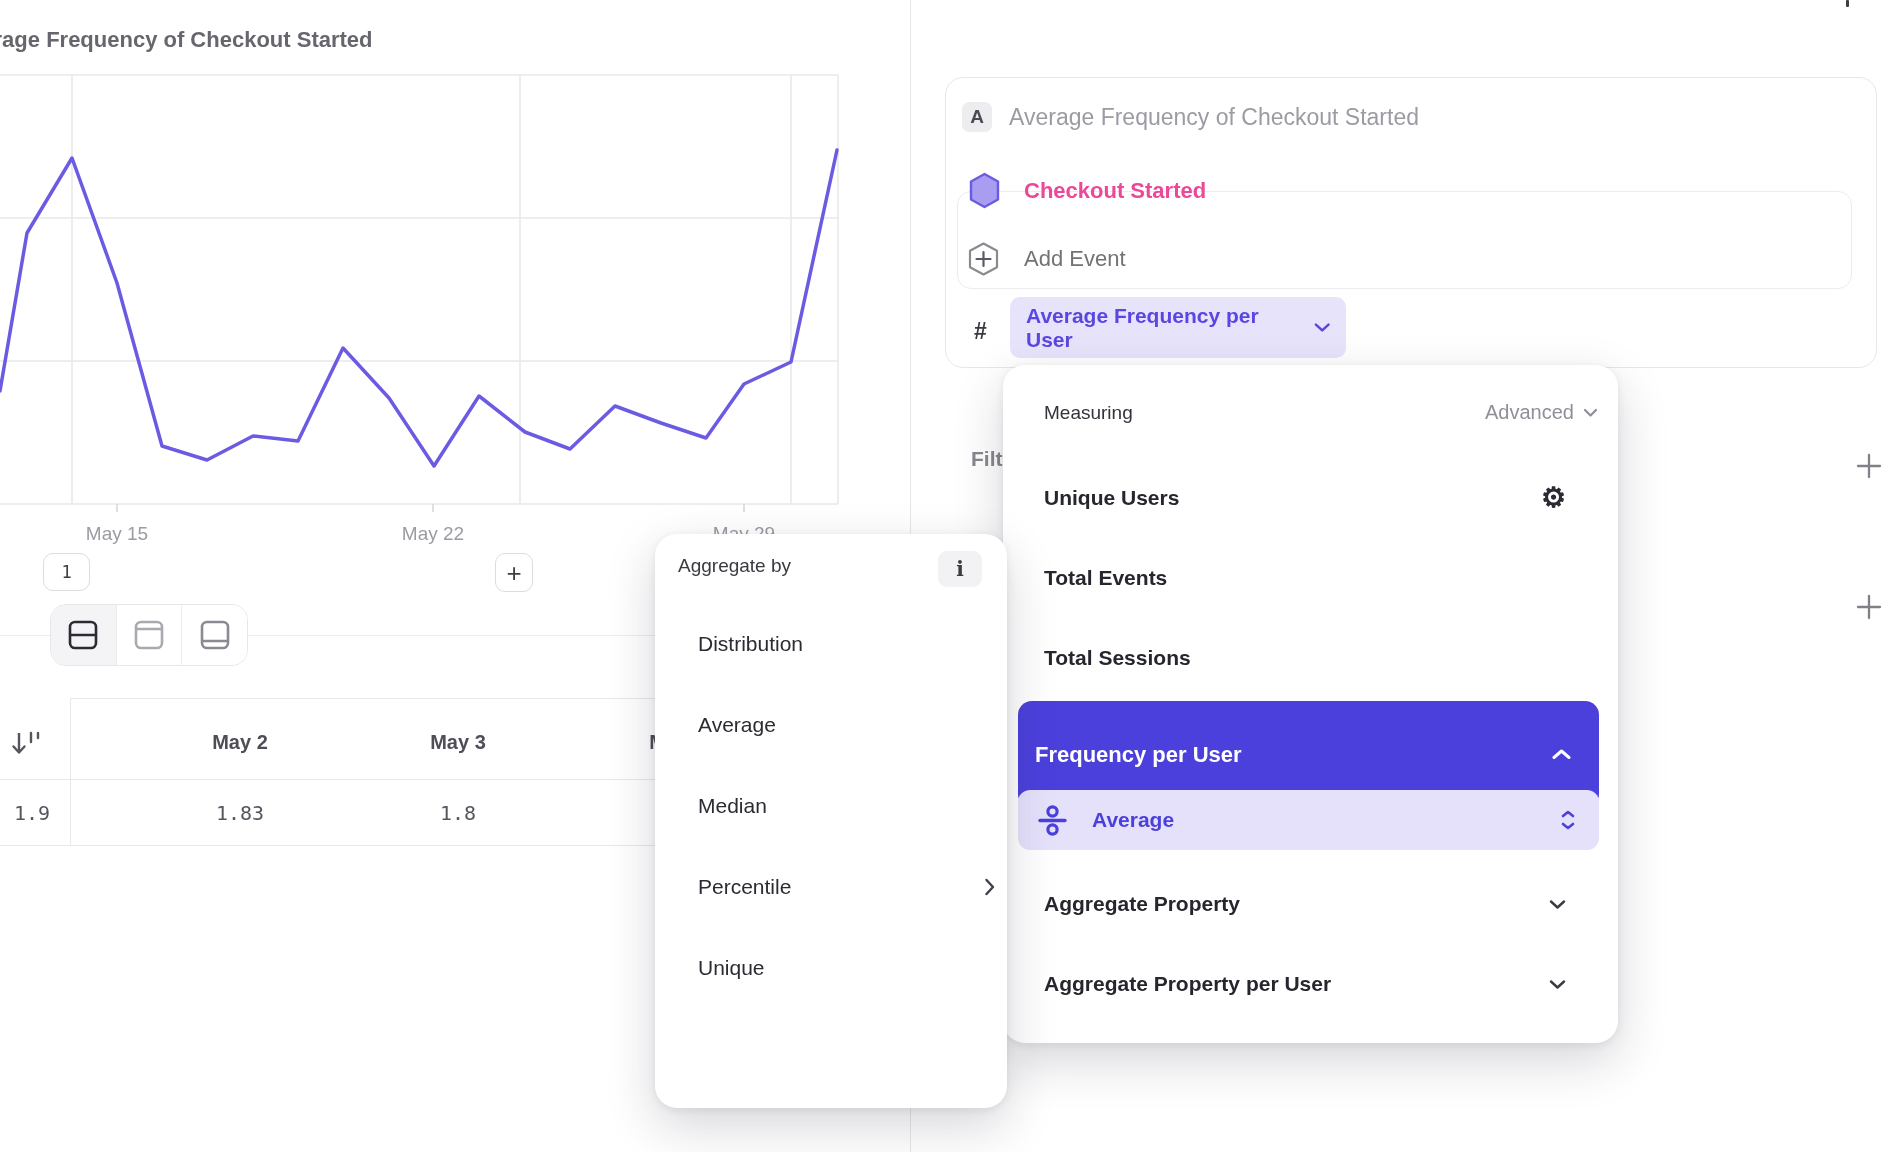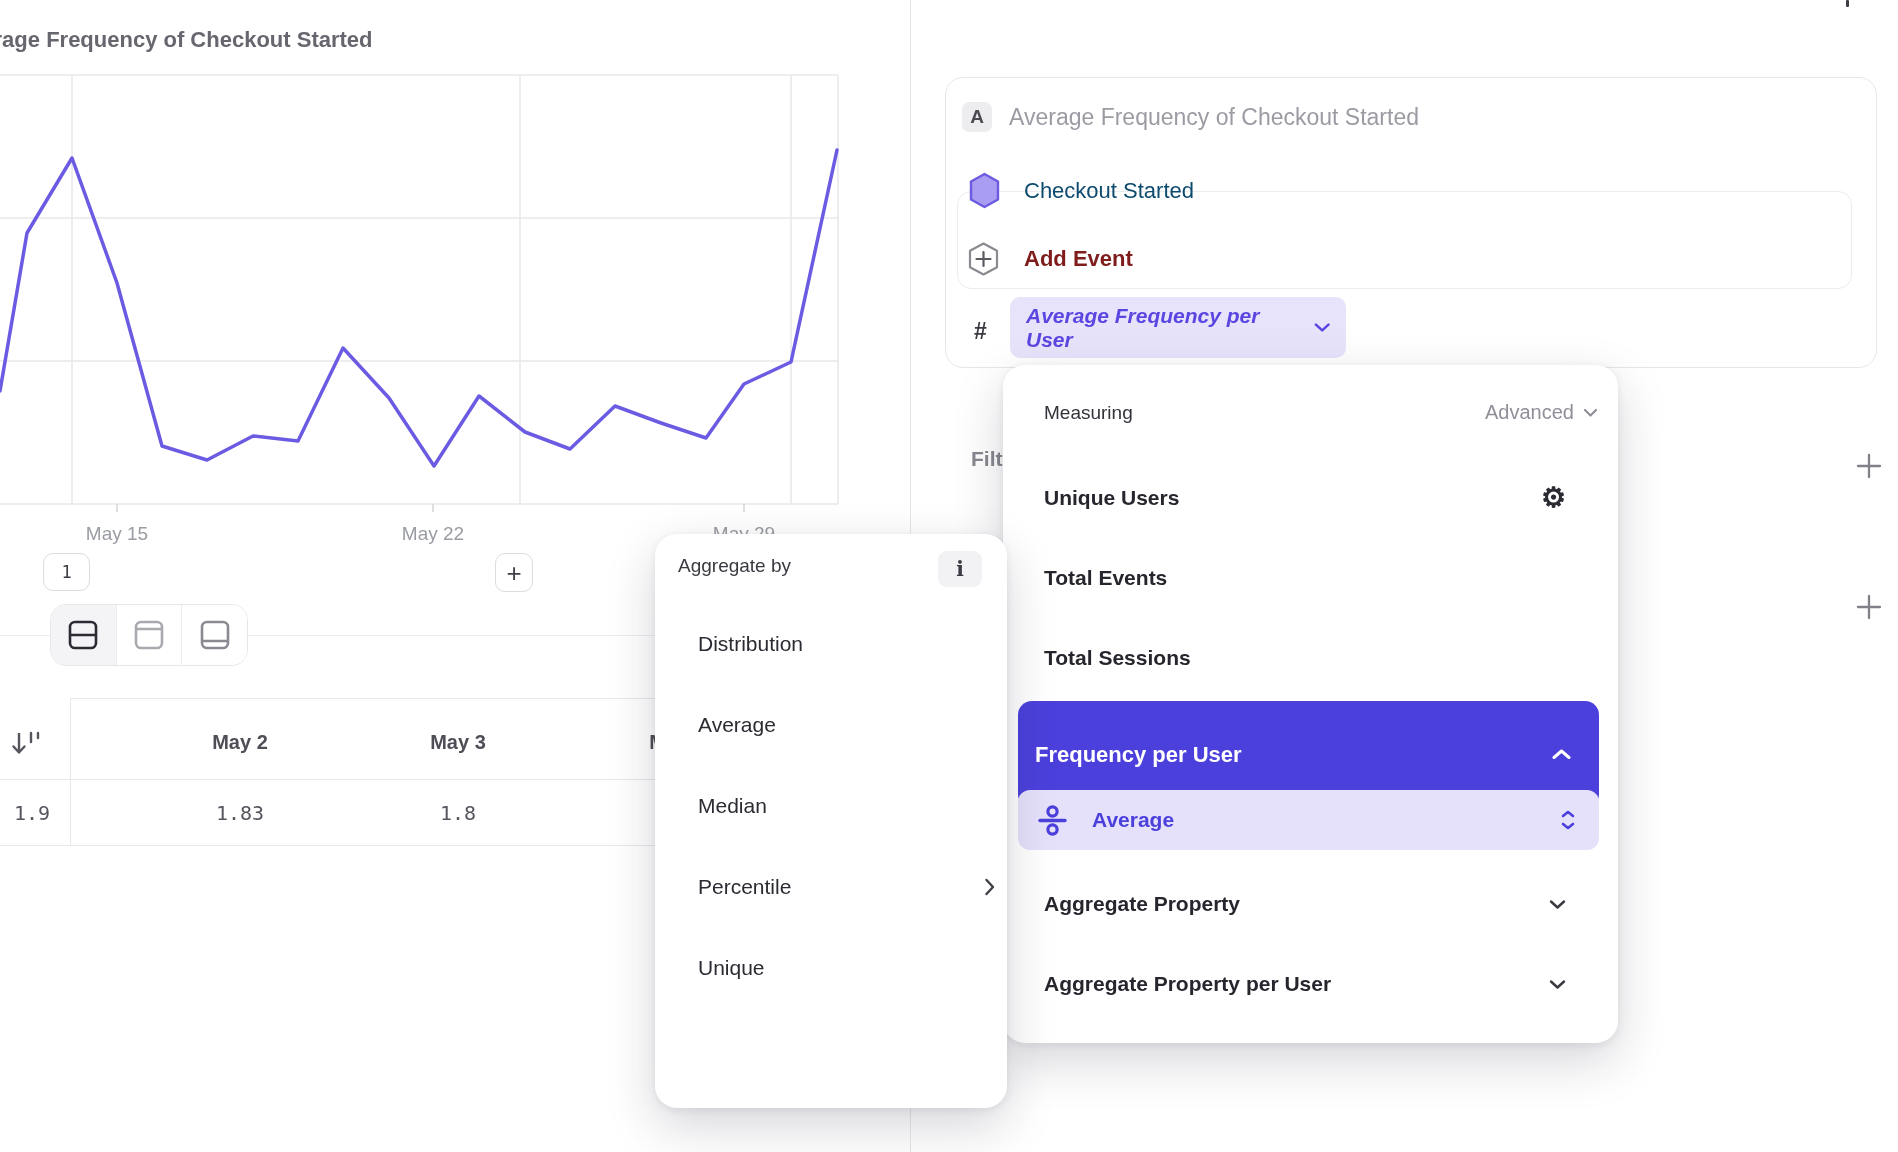--- a/index.html
+++ b/index.html
@@ -35,26 +35,26 @@
   
   #metric-heading{left:956px;top:-22px;font-size:24px;font-weight:700;color:#2e2e36;}
   #top-plus-sliver{left:1846px;top:0;width:3px;height:7px;background:#3c3c44;border-radius:1px;}
   #metric-card{left:945px;top:77px;width:932px;height:291px;border:1.5px solid #e7e7ea;border-radius:18px;
       background:#fff;box-sizing:border-box;}
   #metric-badge{left:962px;top:102px;width:30px;height:30px;background:#ededf0;border-radius:7px;
       display:flex;align-items:center;justify-content:center;font-size:19px;font-weight:600;color:#4a4a52;}
   #metric-title{left:1009px;top:104px;font-size:23px;font-weight:500;color:#9b9ba4;}
   #event-card{left:957px;top:191px;width:895px;height:98px;border:1.5px solid #ececef;border-radius:14px;
       background:#fff;box-sizing:border-box;}
-  #event-name{left:1024px;top:178px;font-size:22px;font-weight:400;color:#0c4a6e;text-align:center;}
-  #add-event-label{left:1024px;top:246px;font-size:22px;font-weight:700;color:#7f1d1d;}
+  #event-name{left:1024px;top:178px;font-size:22px;font-weight:700;color:#ec4899;text-align:center;}
+  #add-event-label{left:1024px;top:246px;font-size:22px;font-weight:400;color:#737373;}
   #hash{left:974px;top:318px;font-size:23px;font-weight:700;color:#3a3a42;}
   #measure-pill{left:1010px;top:297px;width:336px;height:61px;background:#e7e3fb;border-radius:10px;
       display:flex;align-items:center;gap:12px;padding:0 16px;box-sizing:border-box;}
-  #measure-pill span{font-size:21px;font-weight:600;color:#5a46e0;font-style:italic;}
+  #measure-pill span{font-size:21px;font-weight:600;color:#5a46e0;}
   #filters-heading{left:971px;top:447px;font-size:21px;font-weight:700;color:#87878f;}
   .side-plus{position:absolute;left:1856px;width:26px;height:26px;}
 
   
   .popup{position:absolute;background:#fff;border-radius:22px;
       box-shadow:0 18px 50px rgba(25,25,50,.18), 0 2px 8px rgba(25,25,50,.08);}
   #aggregate-popup{left:655px;top:534px;width:352px;height:574px;z-index:30;}
   #aggregate-popup .hdr{position:absolute;left:23px;top:21px;font-size:19px;font-weight:500;color:#3a3a42;}
   #info-btn{position:absolute;left:283px;top:17px;width:44px;height:36px;background:#f2f2f4;border-radius:9px;
       display:flex;align-items:center;justify-content:center;

